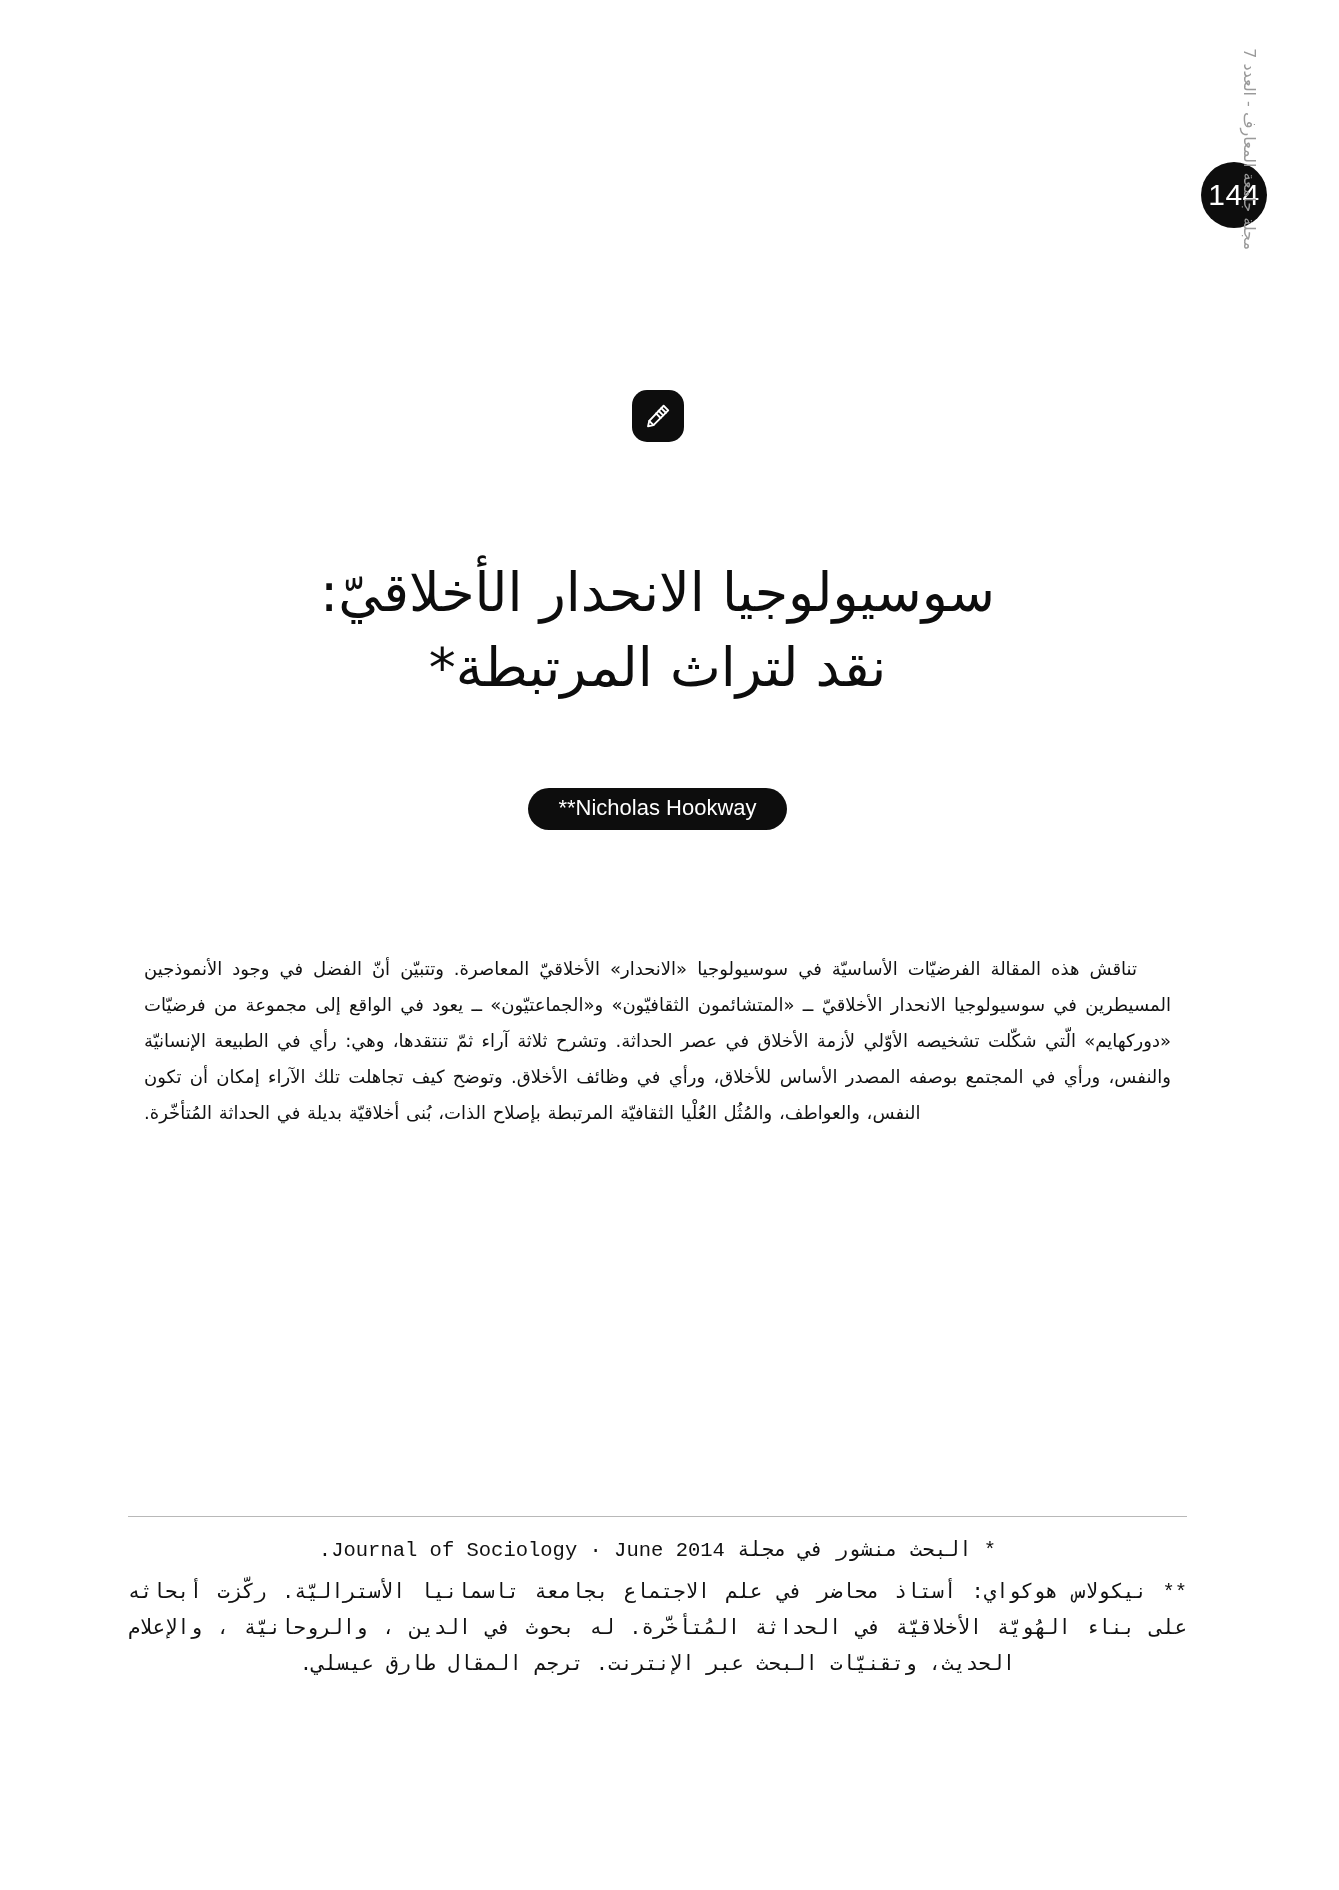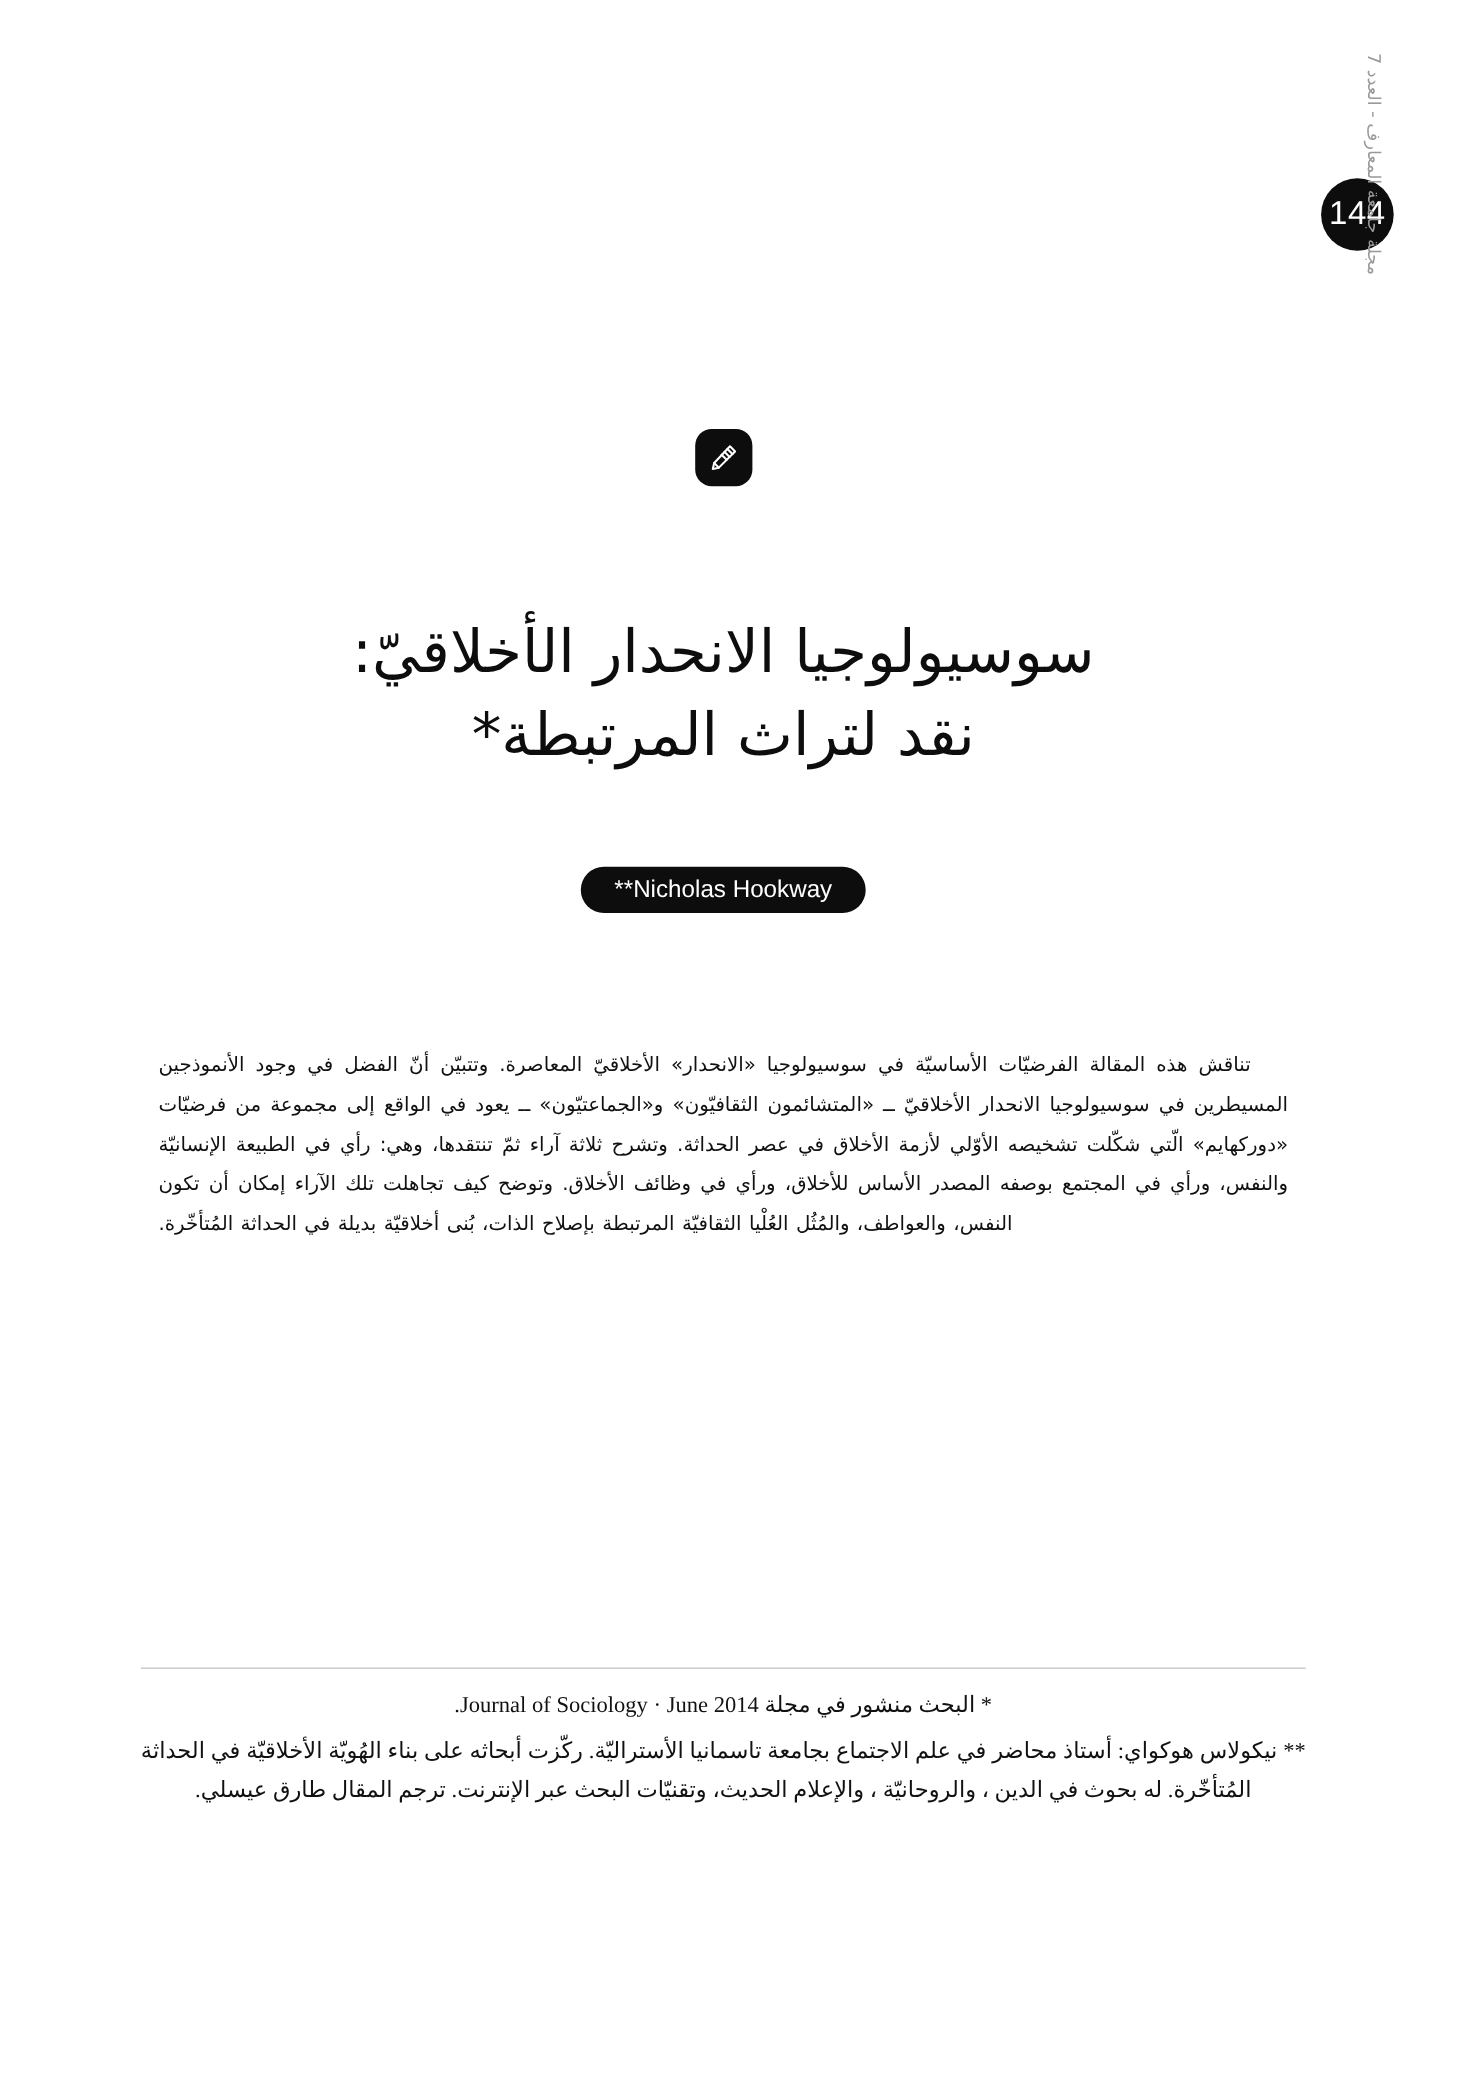--- a/index.html
+++ b/index.html
@@ -165,21 +165,21 @@
     direction: rtl;
   }
   .footnote-rule {
     border: 0;
     border-top: 1px solid #b8b8b8;
     margin: 0 0 16px 0;
     width: 100%;
   }
   .footnote {
     margin: 0 0 6px 0;
-    font-family: Liberation Serif, serif;
+    font-family: Liberation Mono, monospace;
     font-size: 20.5px;
     line-height: 1.75;
     color: #111111;
     text-align: justify;
     text-align-last: center;
   }
   .footnote.single { text-align: center; }
 </style>
 </head>
 <body>

